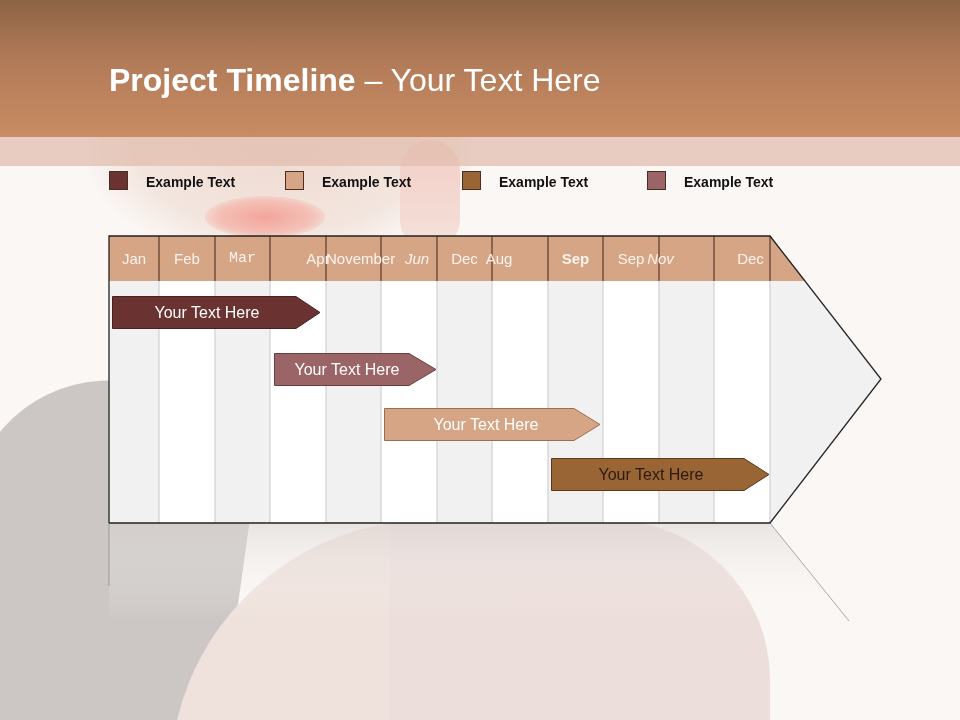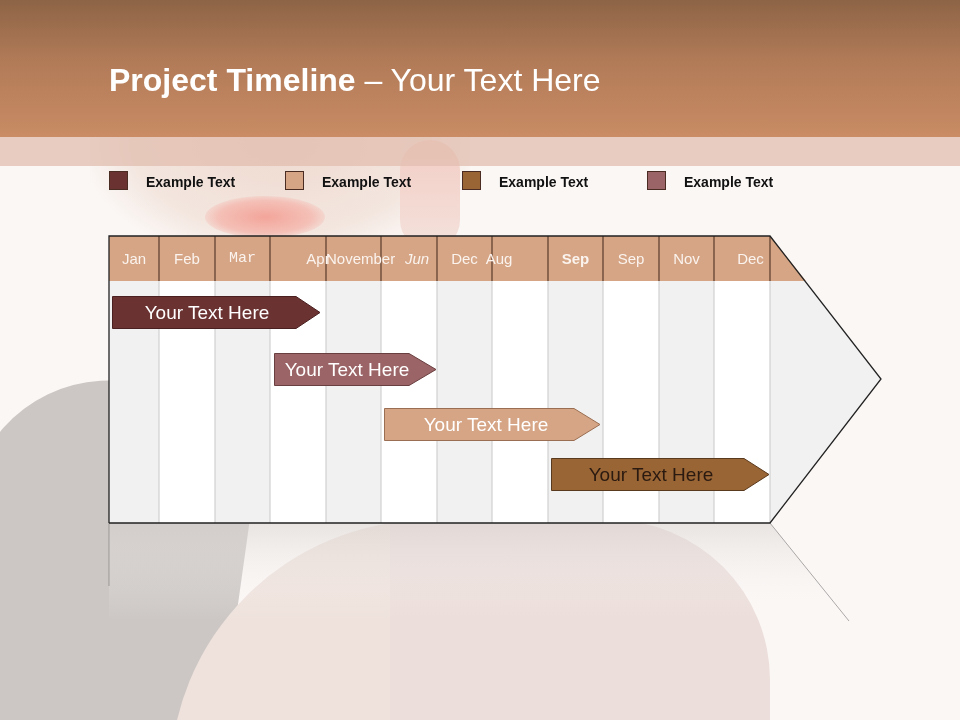--- a/index.html
+++ b/index.html
@@ -68,21 +68,21 @@
   .month-label {
     position: absolute; top: 0; height: 45px; line-height: 46px;
     text-align: center; color: #fbf3ee; font-size: 15px;
   }
   .task {
     position: absolute; height: 33px;
   }
   .task svg { position: absolute; left: 0; top: 0; }
   .task-label {
     position: absolute; left: 0; top: 0; height: 33px; line-height: 33px;
-    text-align: center; font-size: 19px; white-space: nowrap;
+    text-align: center; font-size: 16px; white-space: nowrap;
   }
 </style>
 </head>
 <body>
 
 <div class="bg-photo">
   <div class="bg-face"></div>
   <div class="bg-lips"></div>
   <div class="bg-hand"></div>
   <div class="bg-hair-left"></div>
@@ -179,21 +179,21 @@
   <span class="month-label" style="left:0;width:50px;">Jan</span>
   <span class="month-label" style="left:50px;width:56px;text-align:center;">Feb</span>
   <span class="month-label" style="left:106px;width:55px;font-family:Liberation Mono, monospace;">Mar</span>
   <span class="month-label" style="left:161px;width:56px;margin-left:20px;">Apr</span>
   <span class="month-label" style="left:217px;width:55px;">November</span>
   <span class="month-label" style="left:280px;width:56px;font-style:italic;">Jun</span>
   <span class="month-label" style="left:328px;width:55px;">Dec</span>
   <span class="month-label" style="left:362px;width:56px;">Aug</span>
   <span class="month-label" style="left:439px;width:55px;font-weight:bold;">Sep</span>
   <span class="month-label" style="left:494px;width:56px;">Sep</span>
-  <span class="month-label" style="left:550px;width:55px;">Nov</span>
+  <span class="month-label" style="left:524px;width:55px;font-style:italic;">Nov</span>
   <span class="month-label" style="left:605px;width:56px;padding-left:17px;">Dec</span>
 
   <div class="task" style="left:3px;top:60px;width:209px;">
     <svg width="209" height="33" viewBox="0 0 209 33">
         <polygon points="0.5,0.5 184,0.5 208,16.5 184,32.5 0.5,32.5" fill="#6b3232" stroke="#4a2020" stroke-width="1"></polygon>
       </svg>
     <span class="task-label" style="width:190px;color:#ffffff;">Your  Text Here</span>
   </div>
   <div class="task" style="left:165px;top:117px;width:163px;">
     <svg width="163" height="33" viewBox="0 0 163 33">

